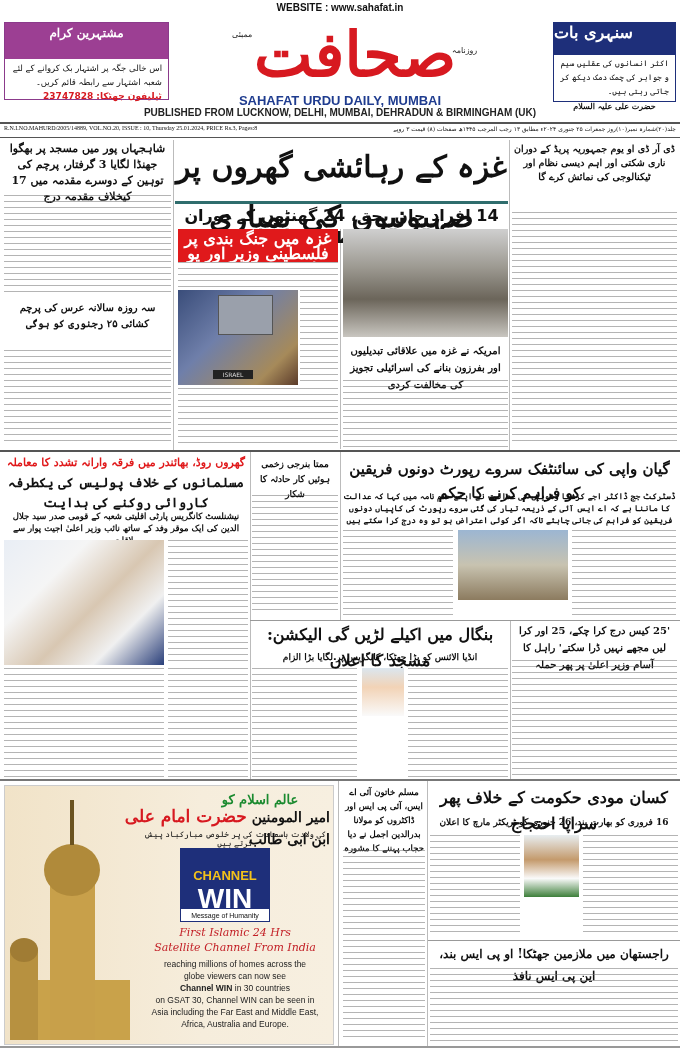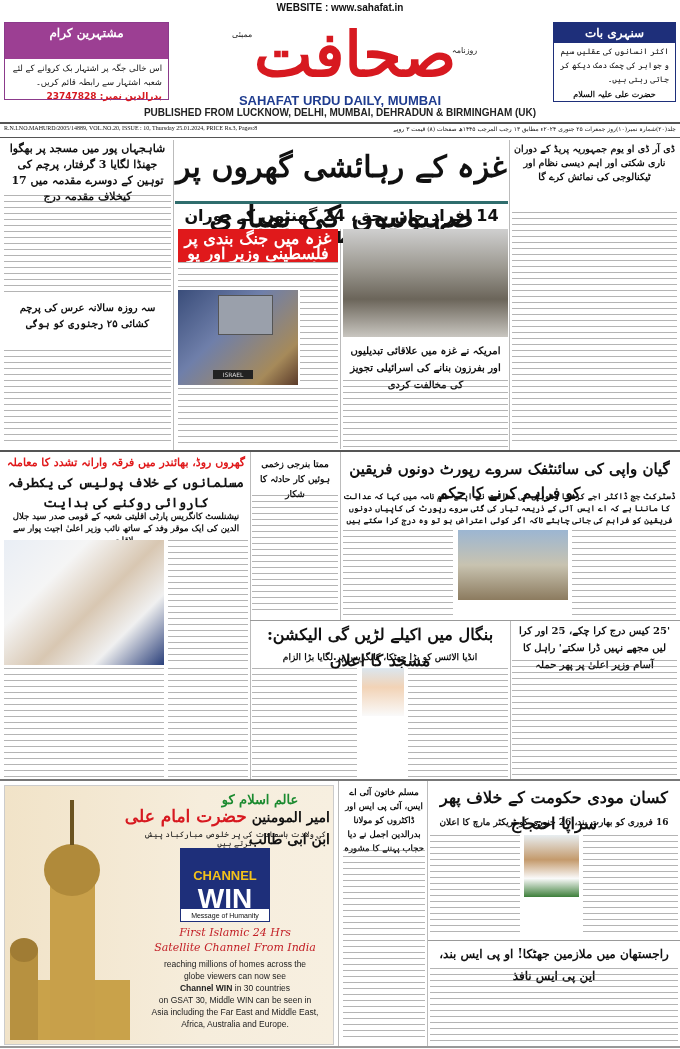--- a/index.html
+++ b/index.html
@@ -15,21 +15,21 @@
 #ad-box{left:4px;top:22px;width:165px;height:78px;border:1px solid #8b3a8b}
 #ad-box .hd{background:#9c3f93;color:#fff;font-weight:bold;font-size:12px;text-align:center;height:36px;line-height:20px}
 #ad-box .bd{font-size:8.5px;line-height:14px;padding:2px 6px;direction:rtl;text-align:right}
 #ad-box .ph{color:#d71920;font-weight:bold;font-size:9px;direction:rtl;text-align:right;padding:0 6px}
 #logo{left:230px;top:15px;width:250px;height:80px;text-align:center;color:#d71920;font-size:62px;font-weight:bold;line-height:80px}
 #logo-small-l{left:232px;top:30px;font-size:8px;color:#222}
 #logo-small-r{left:452px;top:46px;font-size:8px;color:#222}
 #eng-name{left:0;width:680px;top:93px;text-align:center;color:#1f3c8f;font-weight:bold;font-size:13px;font-family:"Liberation Sans",sans-serif}
 #published{left:0;width:680px;top:107px;text-align:center;color:#222;font-weight:bold;font-size:10px;font-family:"Liberation Sans",sans-serif}
 #quote-box{left:553px;top:22px;width:123px;height:80px;border:1px solid #1e2f7a}
-#quote-box .hd{background:#1e2f7a;color:#fff;font-weight:bold;font-size:12px;text-align:center;height:20px;line-height:20px}
+#quote-box .hd{background:#1e2f7a;color:#fff;font-weight:bold;font-size:16px;height:32px;line-height:20px}
 #quote-box .bd{font-size:8px;line-height:14px;padding:2px 6px;direction:rtl;text-align:right}
 #quote-box .au{font-size:8px;font-weight:bold;direction:rtl;text-align:center}
 #meta-bar{left:0;top:122px;width:680px;height:16px;border-top:2px solid #555;border-bottom:1px solid #555}
 #meta-eng{left:4px;top:125px;font-size:6px;font-family:"Liberation Serif",serif}
 #meta-urdu{right:4px;top:125px;font-size:6px;direction:rtl}
 
 
 .hl{font-weight:bold;direction:rtl;text-align:center;color:#111}
 #main-hl{left:175px;top:142px;width:333px;font-size:30px;line-height:50px}
 #main-rule{left:175px;top:201px;width:333px;height:3px;background:#2f6d6d}
@@ -109,21 +109,21 @@
 #bottom-rule{left:0;top:1046px;width:680px;height:2px;background:#999}
 </style>
 </head>
 <body>
 
 <div id="website" class="abs">WEBSITE : www.sahafat.in</div>
 
 <div id="ad-box" class="abs">
   <div class="hd urdu">مشتہرین کرام</div>
   <div class="bd urdu">اس خالی جگہ پر اشتہار بک کروانے کے لئے شعبہ اشتہار سے رابطہ قائم کریں۔</div>
-  <div class="ph"><span>بدرالدین نمبر:</span> <span>23747828</span></div>
+  <div class="ph"><span>ٹیلیفون جھٹکا:</span> <span>23747828</span></div>
 </div>
 
 <div id="logo" class="abs urdu">صحافت</div>
 <div id="logo-small-l" class="abs urdu">ممبئی</div>
 <div id="logo-small-r" class="abs urdu">روزنامہ</div>
 <div id="eng-name" class="abs">SAHAFAT URDU DAILY, MUMBAI</div>
 <div id="published" class="abs">PUBLISHED FROM LUCKNOW, DELHI, MUMBAI, DEHRADUN &amp; BIRMINGHAM (UK)</div>
 
 <div id="quote-box" class="abs">
   <div class="hd urdu">سنہری بات</div>
@@ -217,21 +217,21 @@
 </div>
 <div id="win-tag" class="abs">Message of Humanity</div>
 <div id="ad-italic" class="abs">
   <div>First Islamic 24 Hrs</div>
   <div>Satellite Channel From India</div>
 </div>
 <div id="ad-eng" class="abs">
   <div>reaching millions of homes across the</div>
   <div>globe viewers can now see</div>
   <div><b>Channel WIN</b><span> in 30 countries</span></div>
-  <div>on GSAT 30, Middle WIN can be seen in</div>
+  <div>on GSAT 30, Channel WIN can be seen in</div>
   <div>Asia including the Far East and Middle East,</div>
   <div>Africa, Australia and Europe.</div>
 </div>
 
 <div class="vline" style="left:338px;top:781px;height:265px"></div>
 <div class="vline" style="left:427px;top:781px;height:265px"></div>
 <div class="hline" style="left:428px;top:940px;width:252px"></div>
 
 <div id="hijab-hl" class="abs hl urdu">مسلم خاتون آئی اے ایس، آئی پی ایس اور ڈاکٹروں کو مولانا بدرالدین اجمل نے دیا حجاب پہننے کا مشورہ</div>
 <div id="hijab-body" class="abs lines"></div>

